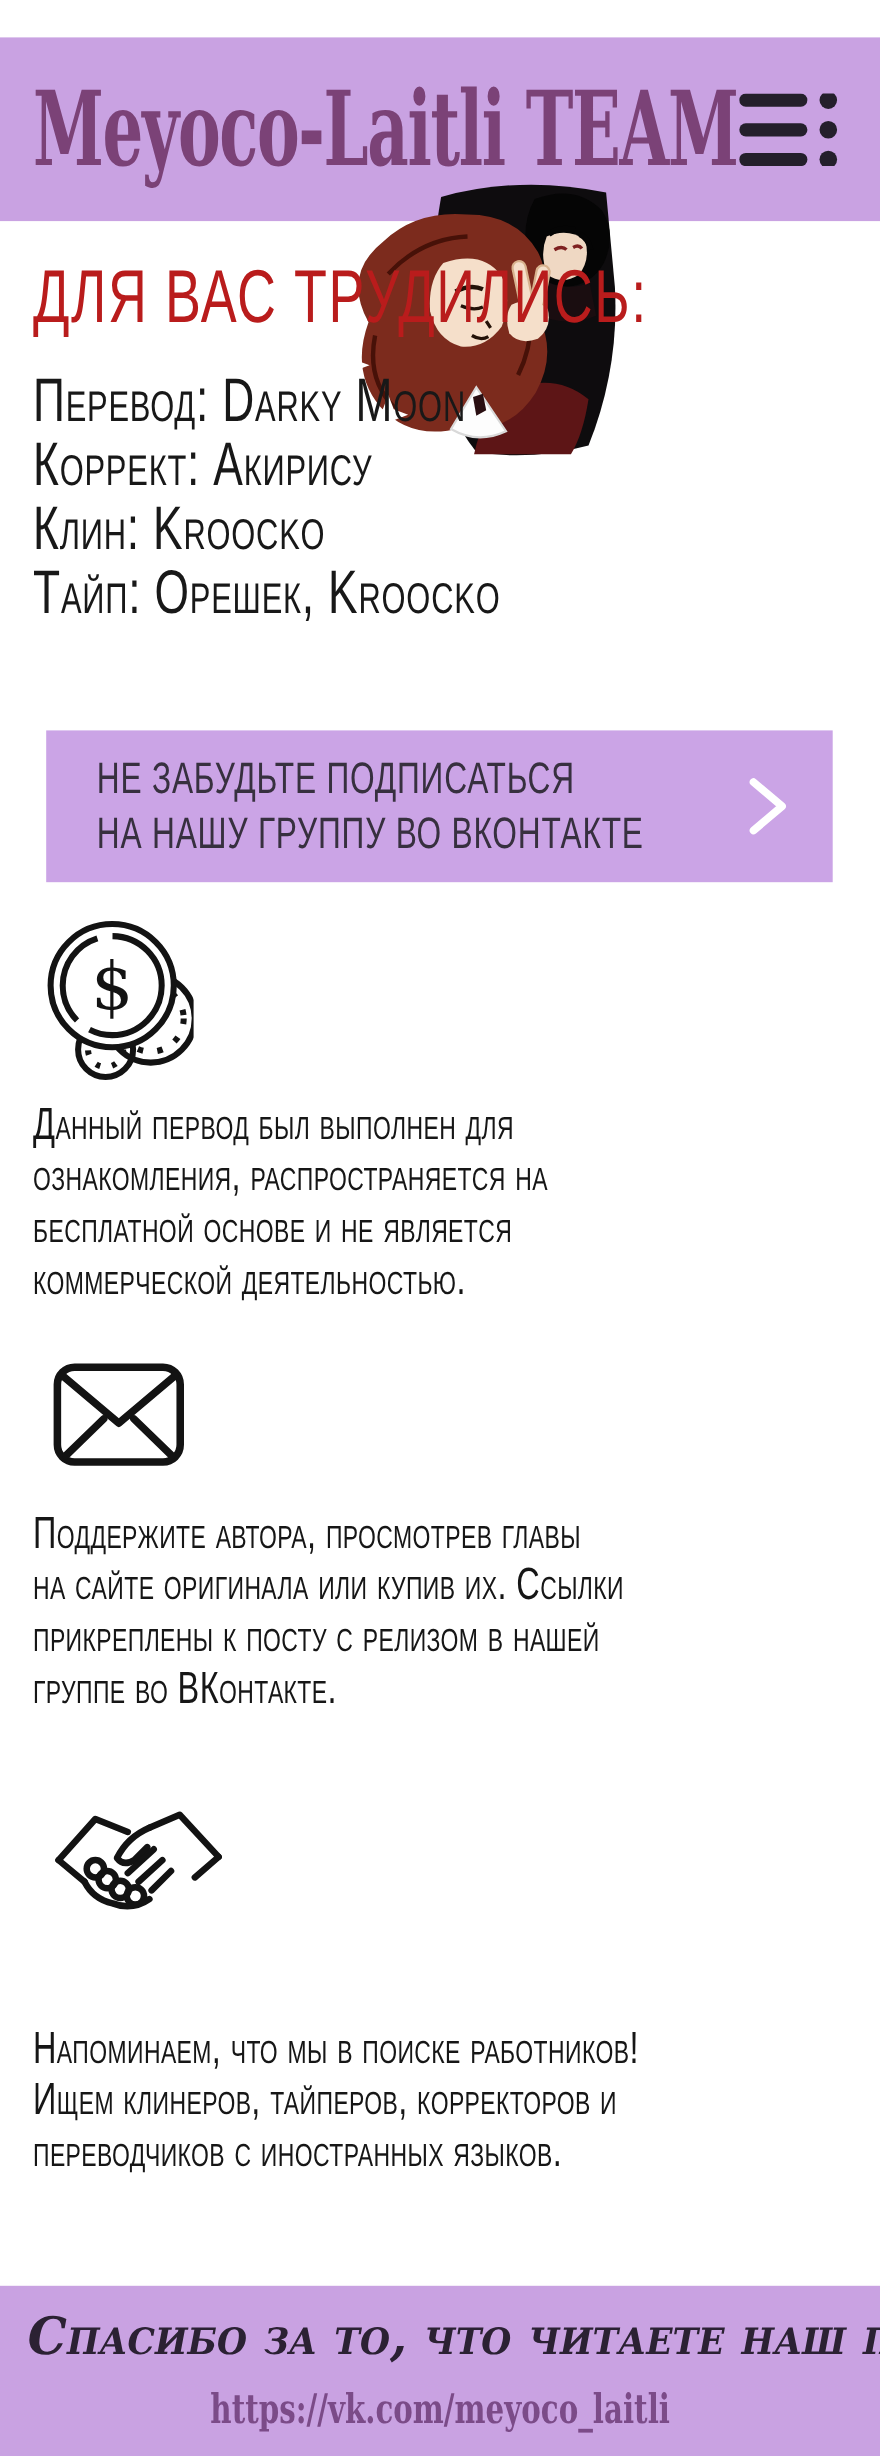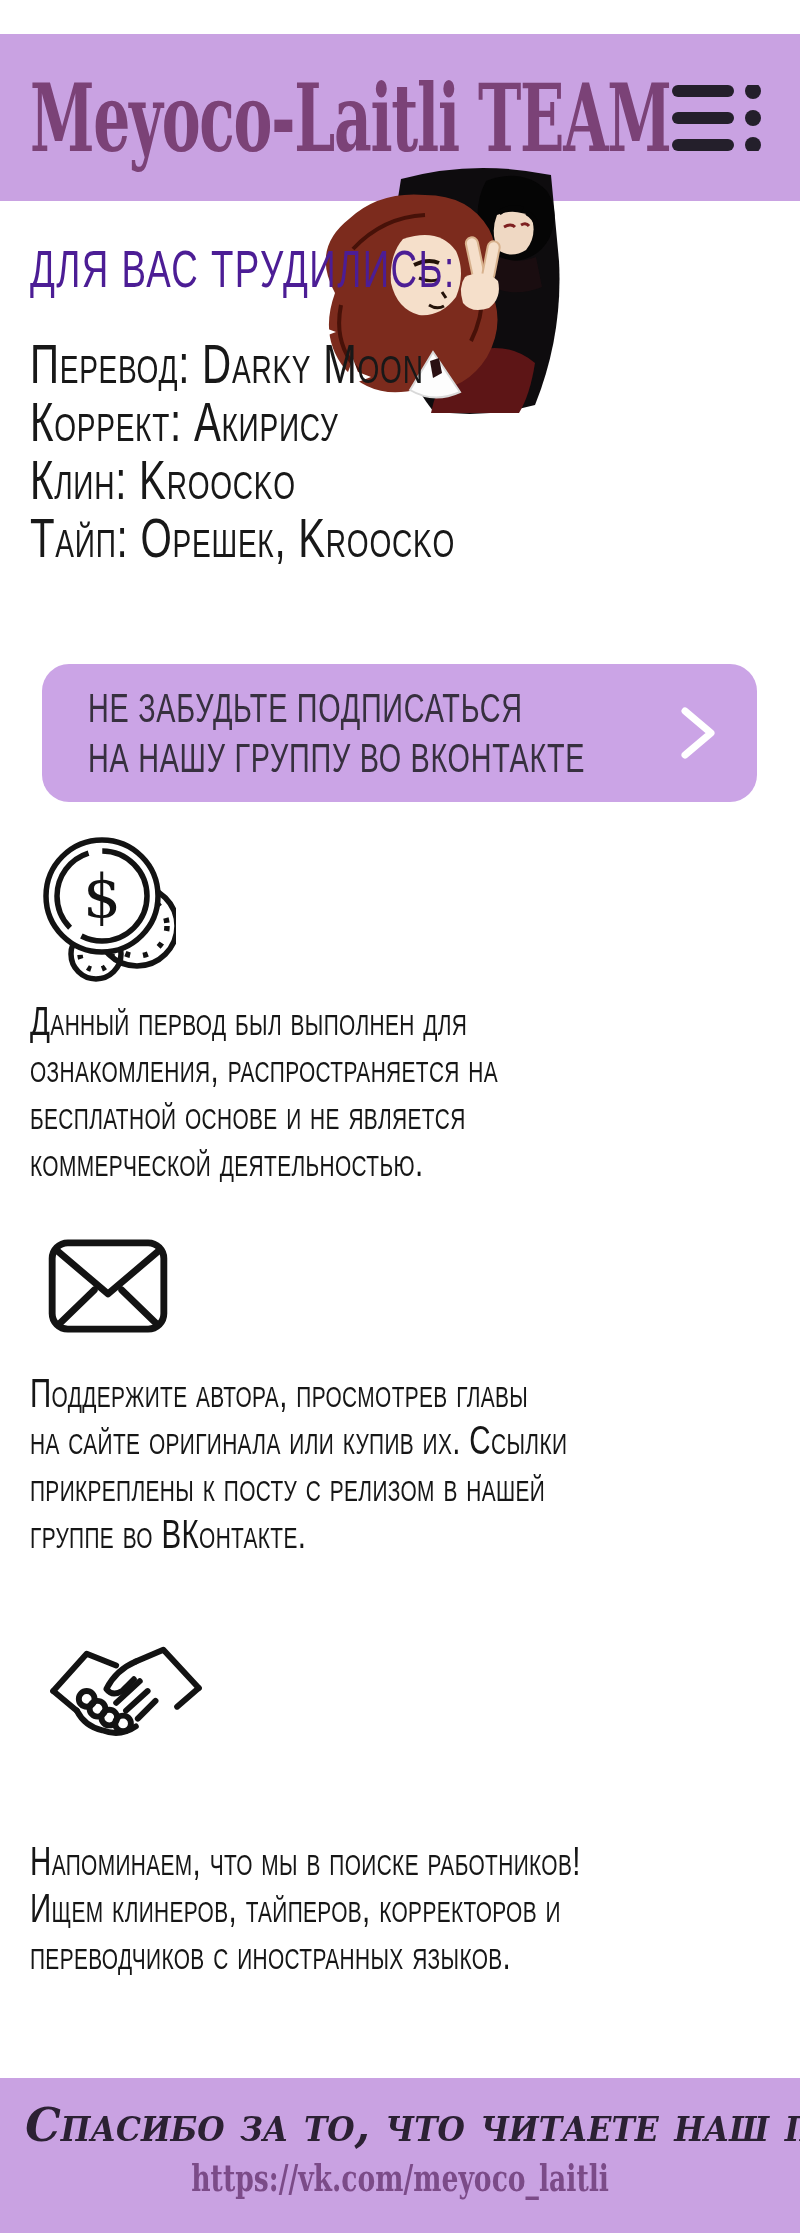--- a/index.html
+++ b/index.html
@@ -14,47 +14,47 @@
         transform-origin:0 50%;white-space:nowrap;letter-spacing:-2px;}
   .menu-icon{position:absolute;right:36px;top:51px;width:92px;height:66px;}
 
   
   .cx{display:block;transform:scaleX(.72);transform-origin:0 50%;white-space:nowrap;}
   .sc{font-variant:small-caps;}
 
   .main{padding:0 30px;}
 
   
-  .cred-head{margin-top:40px;font-size:51px;line-height:58px;letter-spacing:2px;color:#4c1d95;}
+  .cred-head{margin-top:40px;font-size:68px;line-height:58px;letter-spacing:2px;color:#b91c1c;}
   .cred-rows{margin-top:36px;font-size:56px;line-height:58px;letter-spacing:1px;color:#181818;}
   .artwork{position:absolute;top:165px;left:283px;width:283px;height:258px;}
 
   
   .banner{position:relative;display:flex;flex-direction:column;justify-content:center;
         margin:97px 0 0 12px;width:715px;height:138px;background:#cba4e6;cursor:pointer;
-        box-sizing:border-box;padding-left:46px;border-radius:27px;}
+        box-sizing:border-box;padding-left:46px;}
   .banner .bl{font-size:40px;line-height:50px;letter-spacing:1px;color:#37303f;}
   .chev{position:absolute;right:42px;top:50%;transform:translateY(-50%);width:34px;height:52px;}
 
   
   .ic-coins{display:block;margin:32px 0 0 10px;width:136px;height:148px;}
   .ic-env{display:block;margin:52px 0 0 16px;width:124px;height:96px;}
   .ic-hand{display:block;margin:76px 0 0 12px;width:168px;height:116px;}
   .para{font-size:41px;line-height:47px;letter-spacing:.5px;color:#161616;}
   .p1{margin-top:16px;}
   .p2{margin-top:36px;}
   .p3{margin-top:88px;}
 
   
   .footer{position:absolute;left:0;right:0;bottom:0;height:155px;background:#c9a2e2;text-align:center;}
   .thanks{margin-top:20px;}
   .thanks span{display:inline-block;font-family:"DejaVu Serif",serif;font-style:italic;font-weight:700;
         font-variant:small-caps;font-size:47px;line-height:54px;color:#2b2133;
         transform:scaleX(.95);transform-origin:50% 50%;white-space:nowrap;}
-  .vk-url{margin-top:4px;}
+  .vk-url{margin-top:16px;}
   .vk-url span{display:inline-block;font-family:"DejaVu Serif",serif;font-weight:700;font-size:37px;
         color:#7b4b88;transform:scaleX(.72);transform-origin:50% 50%;white-space:nowrap;cursor:pointer;}
 
   svg{display:block;}
 </style>
 </head>
 <body>
 
 <div class="page">
 

